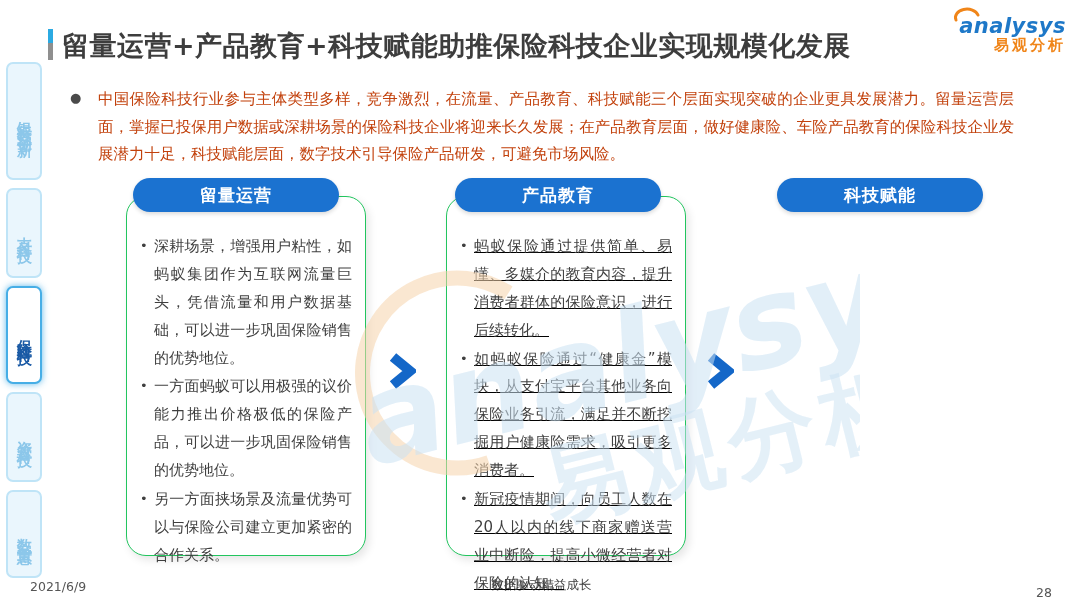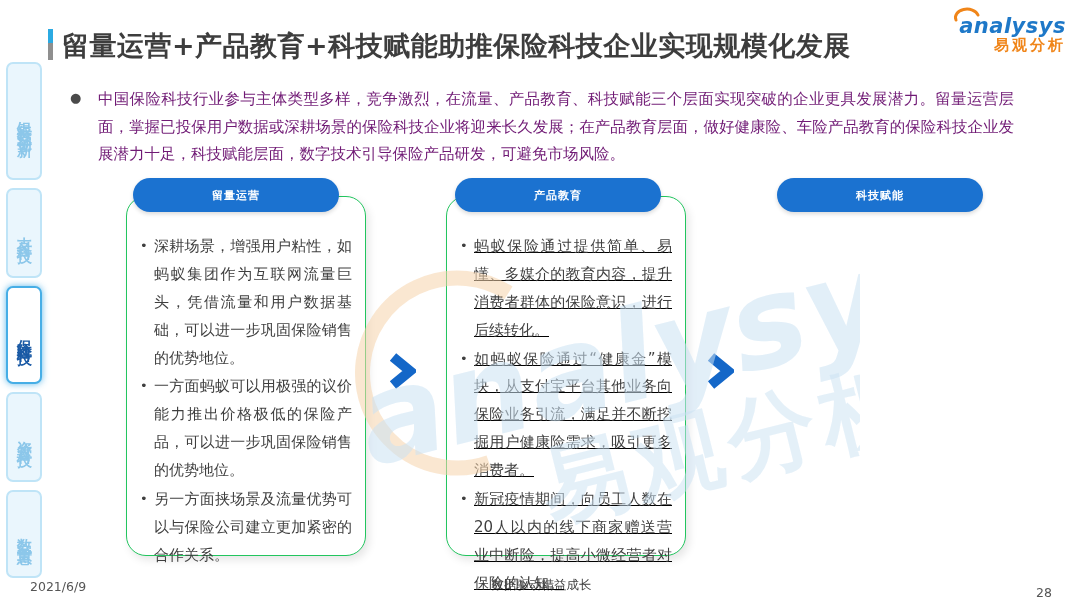--- a/index.html
+++ b/index.html
@@ -36,33 +36,33 @@
 
   .logo { position:absolute; right:14px; top:14px; width:116px; text-align:right; }
   .logo-brand { position:relative; display:inline-block; font-size:21px; font-weight:bold;
     font-style:italic; color:#1e78c8; letter-spacing:.5px; }
   .logo-arc { position:absolute; left:-7px; top:-11px; }
   .logo-cn { display:block; font-size:15px; font-weight:bold; color:#f08519; letter-spacing:3px; margin-top:-2px; }
 
   
   .intro { position:absolute; left:70px; top:86px; width:944px; display:flex; }
   .intro-marker { flex:0 0 28px; font-size:13px; color:#4a4a4a; padding-top:4px; }
-  .intro-text { font-size:15.5px; line-height:1.78; color:#701a75; text-align:justify; }
+  .intro-text { font-size:15.5px; line-height:1.78; color:#c2410c; text-align:justify; }
 
   
   .watermark { position:absolute; left:300px; top:218px; z-index:5; pointer-events:none; }
 
   
   .card { position:absolute; top:196px; width:240px; height:360px; background:#ffffff;
     border:1px solid #22c55e; border-radius:20px; z-index:1;
     box-shadow:3px 4px 9px rgba(0,0,0,.10); }
   .card-1 { left:126px; } .card-2 { left:446px;text-decoration:underline; } .card-3 { left:766px; }
 
   .pill { position:absolute; top:178px; width:206px; height:34px; border-radius:17px;
-    background:#1b72d0; color:#ffffff; font-size:11px; font-weight:bold; letter-spacing:1px;
+    background:#1b72d0; color:#ffffff; font-size:17px; font-weight:bold; letter-spacing:1px;
     display:flex; align-items:center; justify-content:center; z-index:2;
     box-shadow:0 2px 4px rgba(0,0,0,.15); }
   .pill-1 { left:133px; } .pill-2 { left:455px; } .pill-3 { left:777px; }
 
   .card ul { list-style:none; padding:36px 13px 0 13px; }
   .card li { position:relative; padding-left:14px; font-size:15px; line-height:1.86;
     color:#3f3f3f; text-align:justify; margin-bottom:1px; }
   .card li::before { content:"•"; position:absolute; left:0; top:1px; color:#3f3f3f; font-size:13px; }
 
   .flow-arrow { position:absolute; top:352px; z-index:3; }

